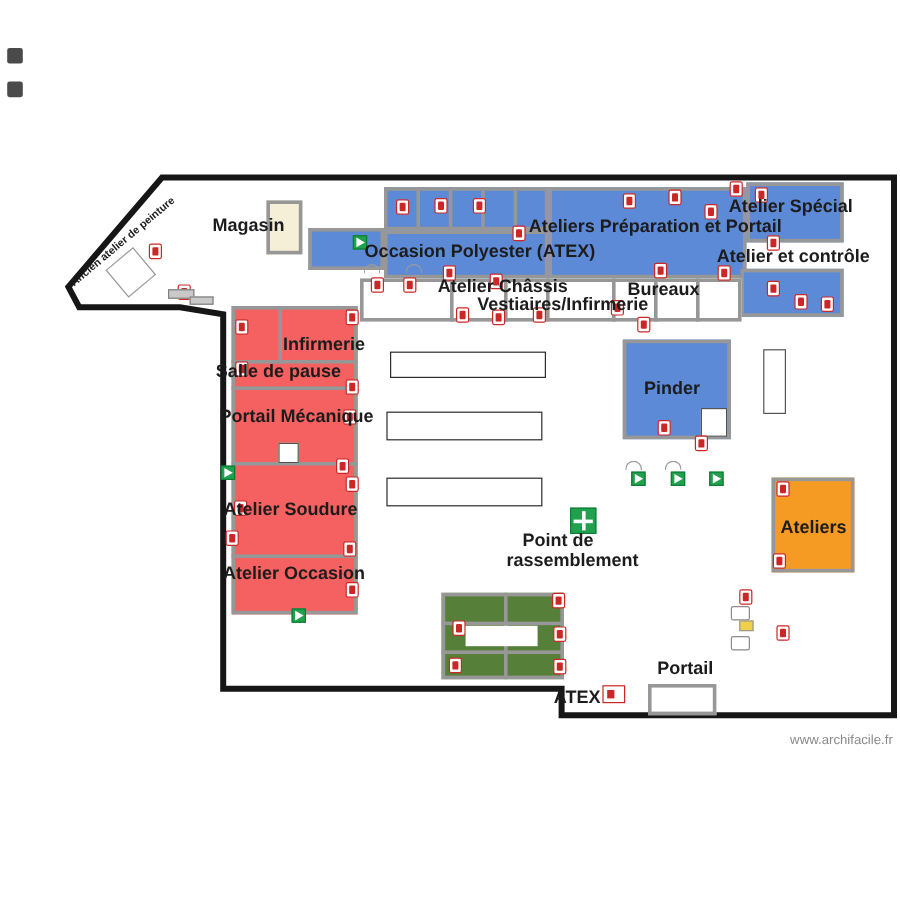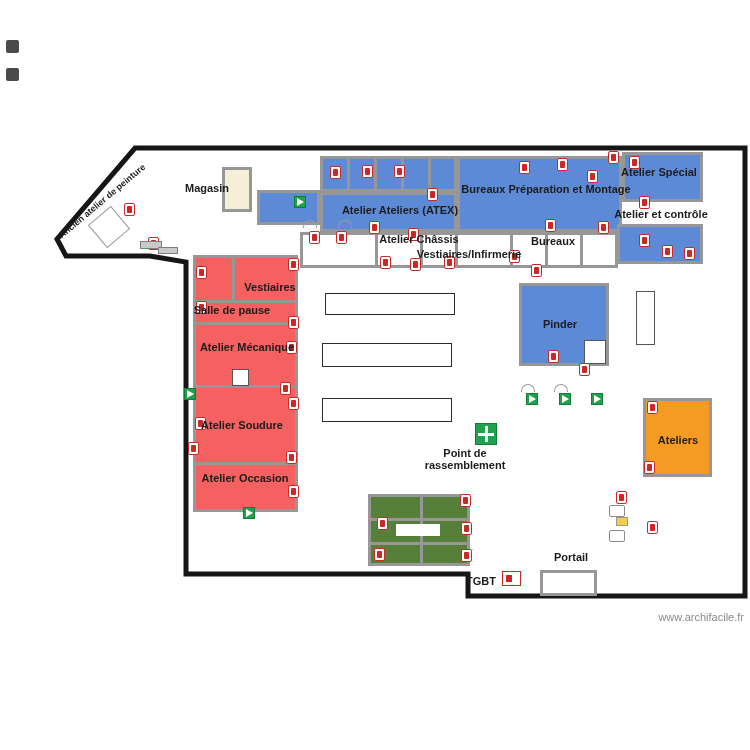--- a/index.html
+++ b/index.html
@@ -10,21 +10,21 @@
   .blue{background:var(--workshop-blue);}
   .red{background:var(--workshop-red);}
   .green{background:var(--bureaux-green);}
   .orange{background:var(--chapiteau-orange);}
   .beige{background:var(--pinder-beige);}
   .white{background:#fff;}
   .wall{position:absolute;background:var(--wall-gray);}
   .obj{position:absolute;box-sizing:border-box;background:#fff;border:1px solid #555;}
   .table{position:absolute;box-sizing:border-box;background:#fff;border:1px solid #2b2b2b;}
   .gate{position:absolute;box-sizing:border-box;background:#fff;border:3px solid var(--wall-gray);}
-  .lbl{position:absolute;transform:translate(-50%,-50%);font-size:11px;font-weight:bold;
+  .lbl{position:absolute;transform:translate(-50%,-50%);font-size:15px;font-weight:bold;
        color:#1c1c1c;white-space:nowrap;z-index:30;}
   .lbl.white{color:#fff;}
   .lbl.wrap{white-space:normal;width:86px;text-align:center;}
   .lbl-wing{position:absolute;left:102px;top:202px;width:140px;margin-left:-70px;margin-top:-6px;
        text-align:center;transform:rotate(-40deg);font-size:9px;font-weight:bold;color:#1c1c1c;
        white-space:nowrap;z-index:30;}
   .watermark{position:absolute;right:6px;top:611px;font-size:11px;color:#8a8a8a;}
   .frag{position:absolute;width:13px;height:13px;background:#4a4a4a;border-radius:2px;}
   .ic{position:absolute;box-sizing:border-box;z-index:20;}
   .ic-ext{width:11px;height:13px;background:#fff;border:1px solid var(--extinguisher-red);border-radius:2px;}
@@ -160,33 +160,33 @@
       <div class="ic ic-door" style="left: 303px; top: 220px;"></div>
       <div class="ic ic-door" style="left: 338px; top: 220px;"></div>
       <div class="ic ic-door" style="left: 521px; top: 384px;"></div>
       <div class="ic ic-door" style="left: 554px; top: 384px;"></div>
       <div class="ic ic-graybox" style="left: 140px; top: 241px; width: 22px; height: 8px;"></div>
       <div class="ic ic-graybox" style="left: 158px; top: 247px; width: 20px; height: 7px;"></div>
     </div>
 
   <div class="lbl-wing">Ancien atelier de peinture</div>
   <div class="lbl" style="left:207px;top:188px">Magasin</div>
-  <div class="lbl" style="left:400px;top:210px">Atelier Ateliers (ATEX)</div>
-  <div class="lbl" style="left:546px;top:189px">Bureaux Préparation et Montage</div>
+  <div class="lbl" style="left:400px;top:210px">Occasion Polyester (ATEX)</div>
+  <div class="lbl" style="left:546px;top:189px">Ateliers Préparation et Portail</div>
   <div class="lbl" style="left:659px;top:172px">Atelier Spécial</div>
   <div class="lbl" style="left:661px;top:214px">Atelier et contrôle</div>
   <div class="lbl" style="left:419px;top:239px">Atelier Châssis</div>
   <div class="lbl" style="left:469px;top:254px">Vestiaires/Infirmerie</div>
   <div class="lbl" style="left:553px;top:241px">Bureaux</div>
-  <div class="lbl" style="left:270px;top:287px">Vestiaires</div>
+  <div class="lbl" style="left:270px;top:287px">Infirmerie</div>
   <div class="lbl" style="left:232px;top:310px">Salle de pause</div>
-  <div class="lbl" style="left:247px;top:347px">Atelier Mécanique</div>
+  <div class="lbl" style="left:247px;top:347px">Portail Mécanique</div>
   <div class="lbl" style="left:242px;top:425px">Atelier Soudure</div>
   <div class="lbl" style="left:245px;top:478px">Atelier Occasion</div>
   <div class="lbl" style="left:560px;top:324px">Pinder</div>
   <div class="lbl" style="left:678px;top:440px">Ateliers</div>
   <div class="lbl white" style="left:418px;top:530px">Bureaux</div>
   <div class="lbl wrap" style="left:465px;top:459px">Point de rassemblement</div>
-  <div class="lbl" style="left:481px;top:581px">TGBT</div>
+  <div class="lbl" style="left:481px;top:581px">ATEX</div>
   <div class="lbl" style="left:571px;top:557px">Portail</div>
 
   <div class="watermark">www.archifacile.fr</div>
 </div>
 
 </body></html>

